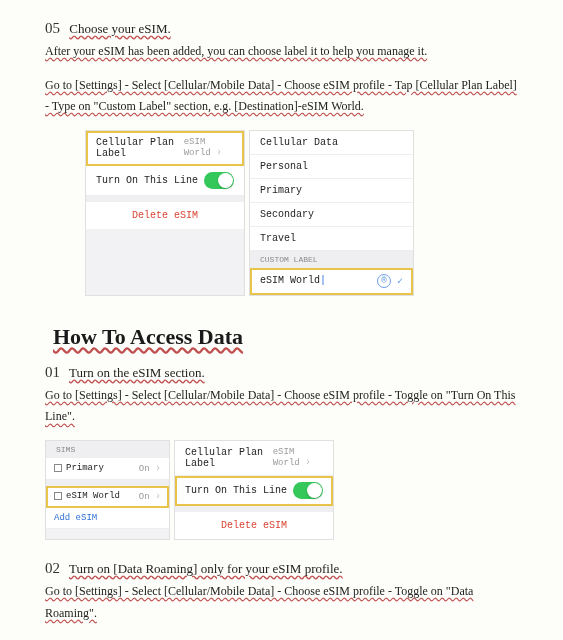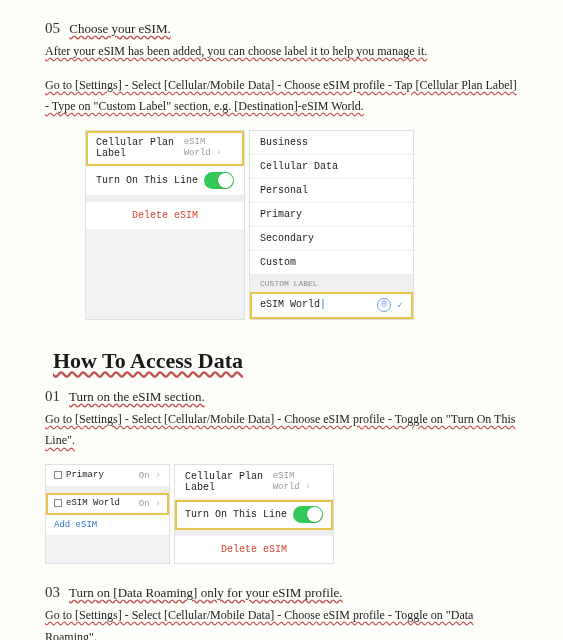--- a/index.html
+++ b/index.html
@@ -113,26 +113,25 @@
       <span class="val"><span>eSIM World</span> <span class="chev">›</span></span>
     </div>
     <div class="mock-row">
       <span>Turn On This Line</span>
       <span class="toggle"></span>
     </div>
     <div style="height:6px;background:#efeff1"></div>
     <div class="delete">Delete eSIM</div>
   </div>
   <div class="mock-panel panel-b">
-    <div class="list-item">Business</div>
     <div class="list-item">Cellular Data</div>
     <div class="list-item">Personal</div>
     <div class="list-item">Primary</div>
     <div class="list-item">Secondary</div>
-    <div class="list-item">Custom</div>
+    <div class="list-item">Travel</div>
     <div class="mock-header">CUSTOM LABEL</div>
     <div class="list-item input-esim hl-inset">
       <span><span>eSIM World</span><span class="caret">|</span></span>
       <span style="display:flex;gap:6px;align-items:center">
         <span class="check-circle">®</span>
         <span style="color:#6aa0e8">✓</span>
       </span>
     </div>
   </div>
 </div>
@@ -140,20 +139,21 @@
 <h2 class="section-heading">How To Access Data</h2>
 
 <div class="step-line">
   <span class="step-num">01</span>
   <span class="step-title">Turn on the eSIM section.</span>
 </div>
 <div class="instruction">Go to [Settings] - Select [Cellular/Mobile Data] - Choose eSIM profile - Toggle on "Turn On This Line".</div>
 
 <div class="mock-wrap">
   <div class="mock-panel panel-sims">
+    <div class="mock-header">SIMs</div>
     <div class="sims-row">
       <span><span class="sq"></span><span>Primary</span></span>
       <span class="onoff"><span>On</span> <span class="chev">›</span></span>
     </div>
     <div style="height:6px;background:#efeff1"></div>
     <div class="sims-row hl-inset">
       <span><span class="sq"></span><span>eSIM World</span></span>
       <span class="onoff"><span>On</span> <span class="chev">›</span></span>
     </div>
     <div class="sims-row">
@@ -168,16 +168,16 @@
     <div class="mock-row hl-inset">
       <span>Turn On This Line</span>
       <span class="toggle"></span>
     </div>
     <div style="height:6px;background:#efeff1"></div>
     <div class="delete">Delete eSIM</div>
   </div>
 </div>
 
 <div class="step-line">
-  <span class="step-num">03</span>
+  <span class="step-num">02</span>
   <span class="step-title">Turn on [Data Roaming] only for your eSIM profile.</span>
 </div>
 <div class="instruction">Go to [Settings] - Select [Cellular/Mobile Data] - Choose eSIM profile - Toggle on "Data Roaming".</div>
 
 </body></html>

